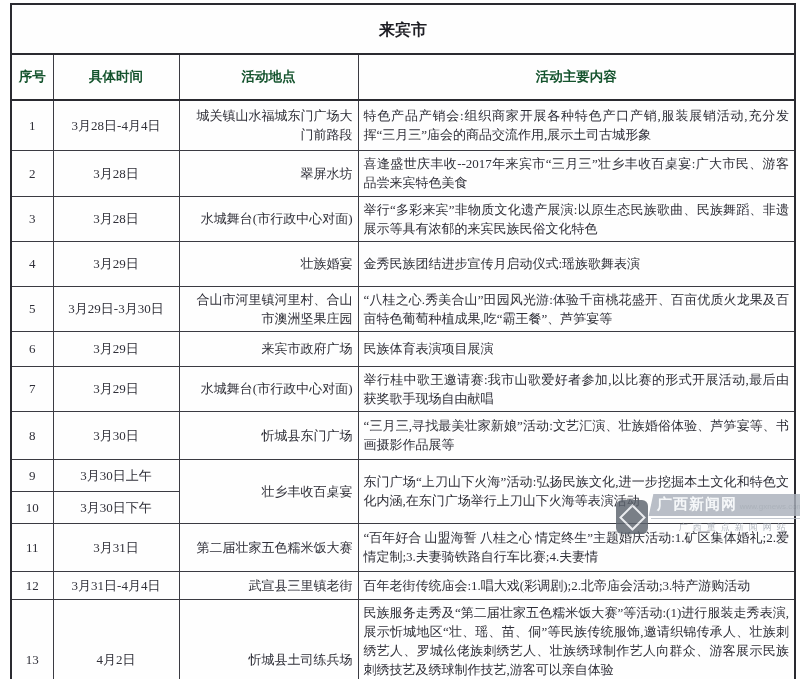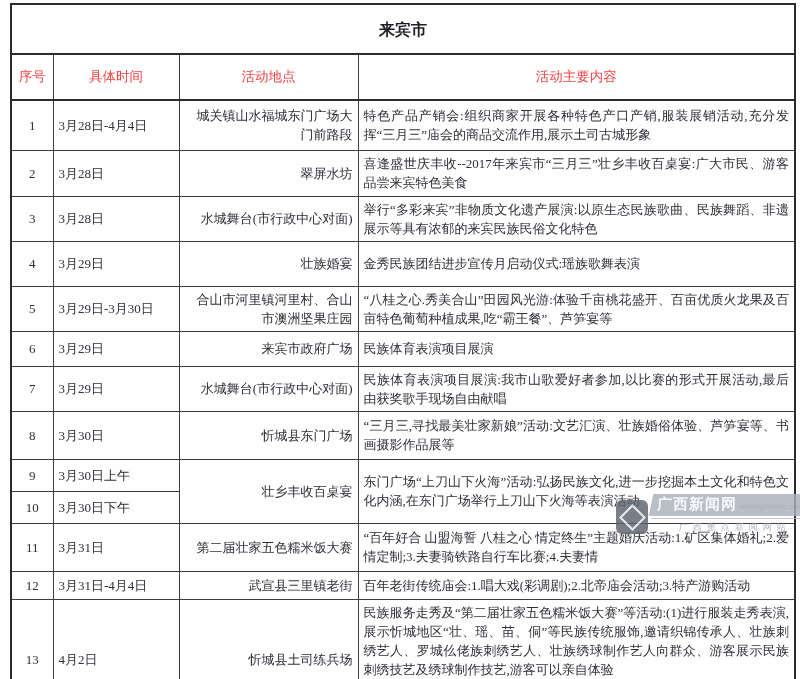--- a/index.html
+++ b/index.html
@@ -11,25 +11,25 @@
   .sheet{position:absolute;left:10px;top:3px;width:784px;}
   table{border-collapse:collapse;width:100%;table-layout:fixed;background:#fefefe;}
   table, td, th{border:1px solid #3b3b42;}
   table{border:2px solid #2a2a30;}
   .title-row td{
     border-bottom:2px solid #2a2a30;height:26px;text-align:center;
     font-weight:bold;font-size:16px;color:#1e1e24;padding:0 4px;
   }
   .head-row th{
     border-bottom:2px solid #2a2a30;height:28px;text-align:center;
-    font-weight:normal;font-size:13.5px;color:#ef4444;padding:8px 2px;
+    font-weight:bold;font-size:13.5px;color:#14532d;padding:8px 2px;
   }
   td{font-size:13px;line-height:19px;vertical-align:middle;padding:3px 5px;}
   .c-no{text-align:center;}
-  .c-time{text-align:left;margin-left:36px;}
+  .c-time{text-align:center;margin-left:36px;}
   .c-loc{text-align:right;}
   .c-content{text-align:justify;font-family:Liberation Serif, serif;}
   
   tbody tr:nth-child(1){height:50px}
   tbody tr:nth-child(2){height:46px}
   tbody tr:nth-child(3){height:45px}
   tbody tr:nth-child(4){height:45px}
   tbody tr:nth-child(5){height:45px}
   tbody tr:nth-child(6){height:35px}
   tbody tr:nth-child(7){height:42px}
@@ -132,21 +132,21 @@
           <td class="c-loc">来宾市政府广场</td>
           <td class="c-content">
             <div>民族体育表演项目展演</div>
           </td>
         </tr>
         <tr>
           <td class="c-no">7</td>
           <td class="c-time">3月29日</td>
           <td class="c-loc">水城舞台(市行政中心对面)</td>
           <td class="c-content">
-            <div>民族体育表演项目展演:我市山歌爱好者参加,以比赛的形式开展活动,最后由获奖歌手现场自由献唱</div>
+            <div>举行桂中歌王邀请赛:我市山歌爱好者参加,以比赛的形式开展活动,最后由获奖歌手现场自由献唱</div>
           </td>
         </tr>
         <tr>
           <td class="c-no">8</td>
           <td class="c-time">3月30日</td>
           <td class="c-loc">忻城县东门广场</td>
           <td class="c-content">
             <div>“三月三,寻找最美壮家新娘”活动:文艺汇演、壮族婚俗体验、芦笋宴等、书画摄影作品展等</div>
           </td>
         </tr>

